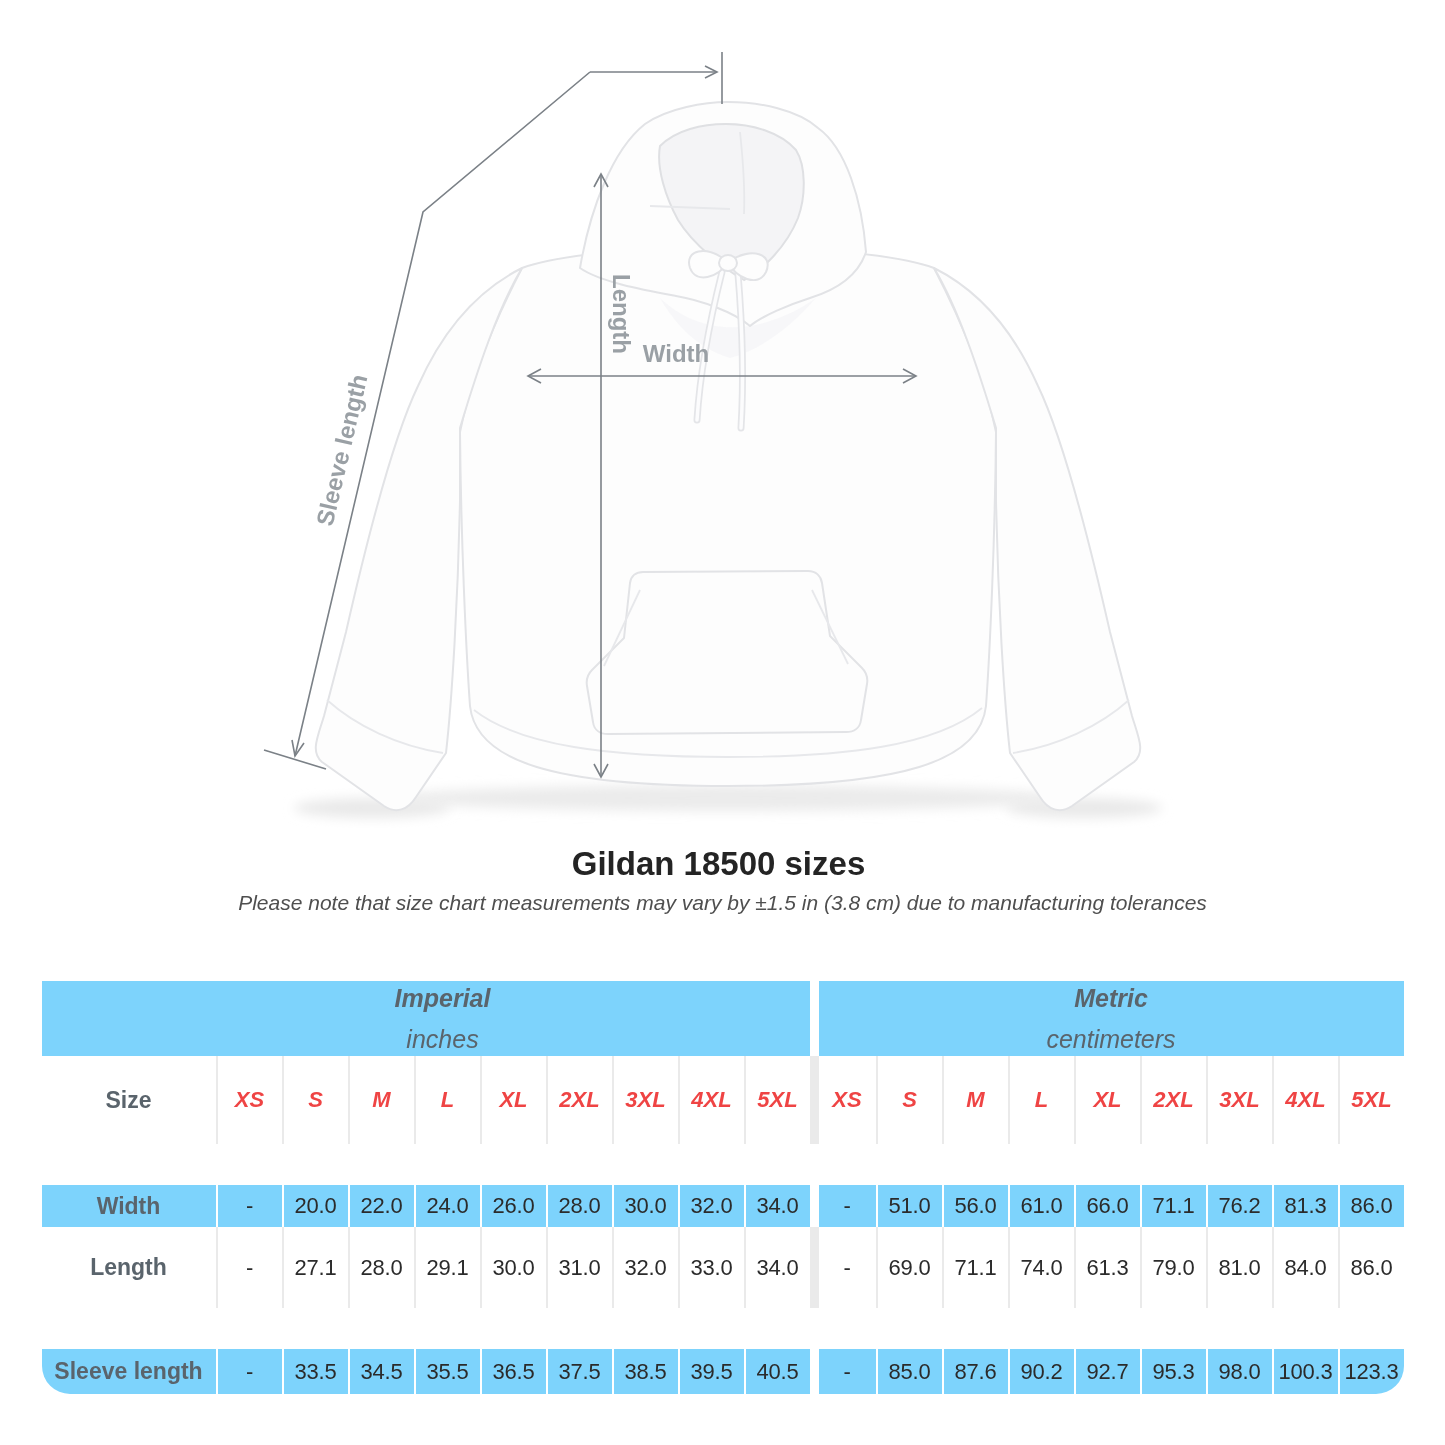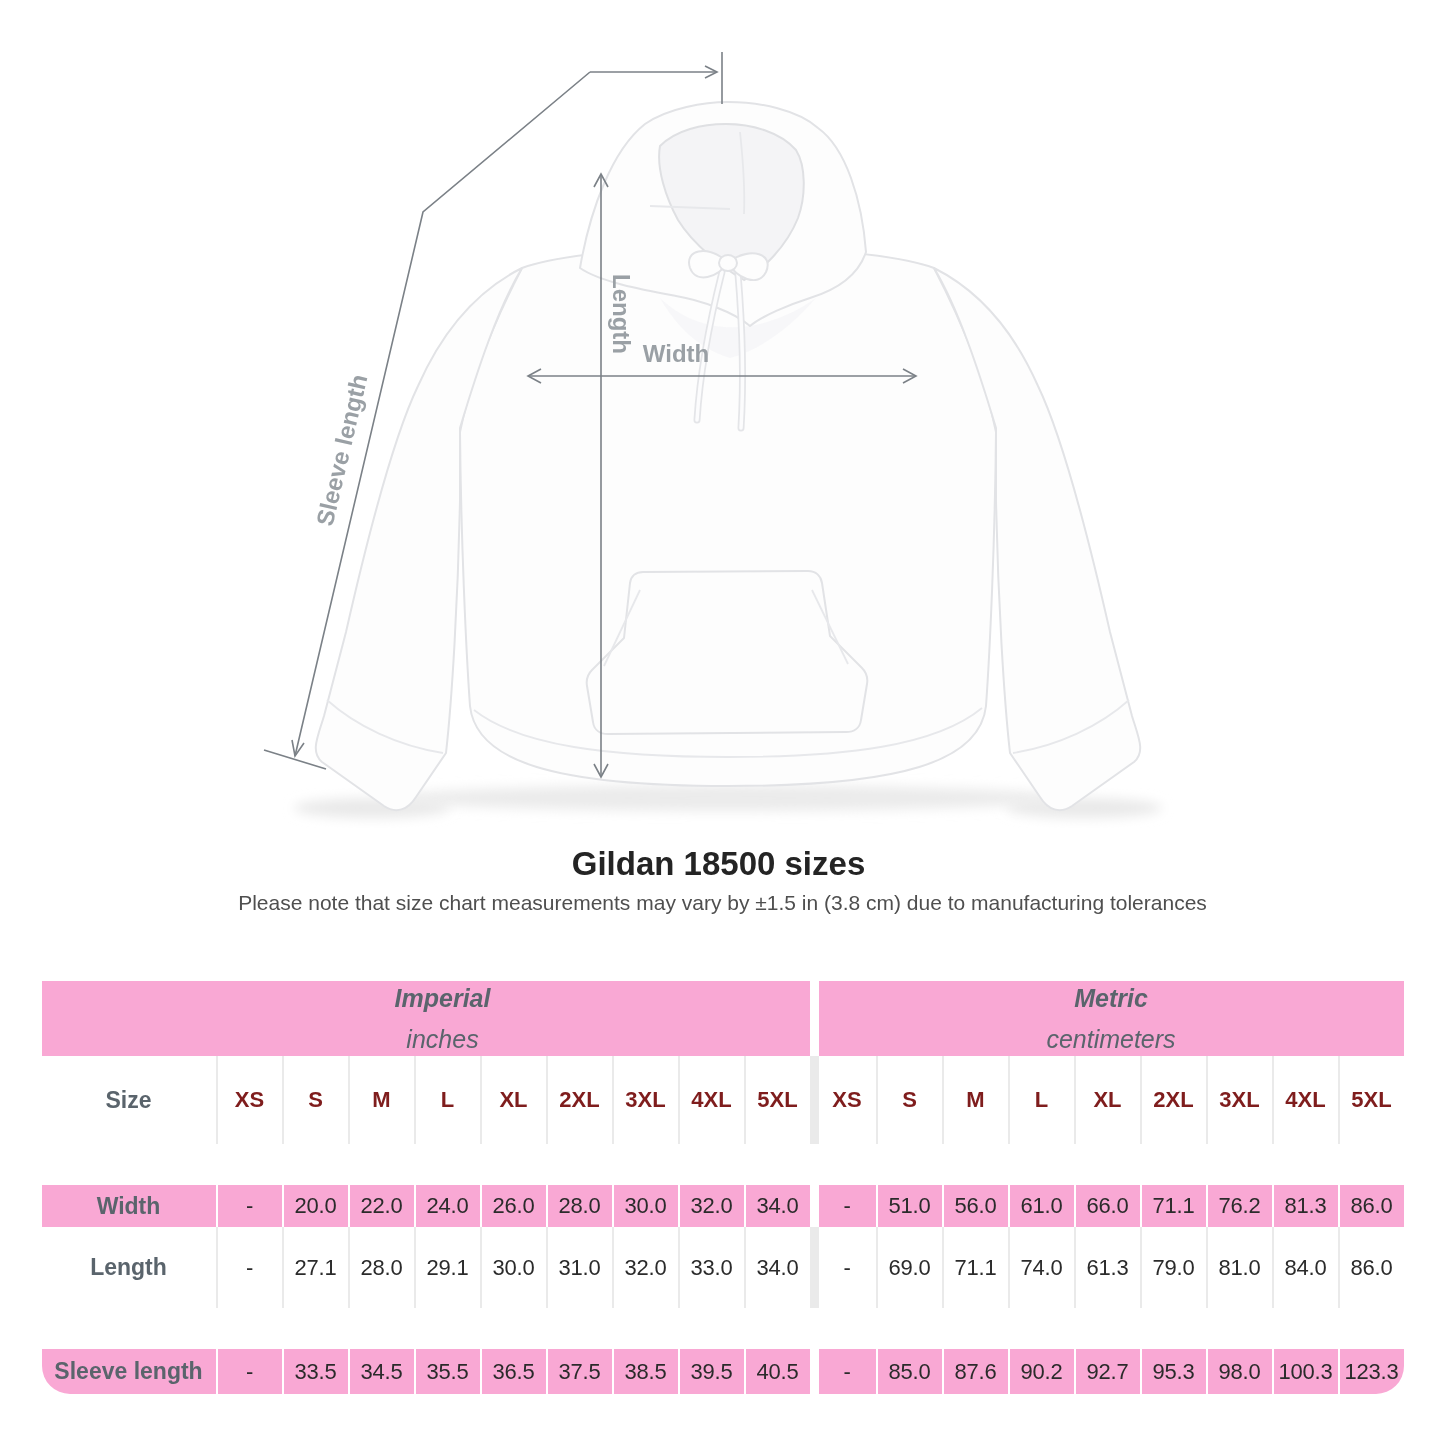--- a/index.html
+++ b/index.html
@@ -7,41 +7,41 @@
     position:relative;width:1445px;height:1445px;background:#ffffff;overflow:hidden;
     font-family:"Liberation Sans", sans-serif;
   }
   .figure{position:relative;width:1445px;height:830px;}
   .figure svg{display:block;}
   .title-block{text-align:center;}
   .page-title{
     margin:14px 8px 0 0;font-size:33px;line-height:40px;font-weight:bold;color:#242424;
   }
   .subtitle{
-    margin:6px 0 4px 0;font-size:21px;line-height:26px;color:#4f4f4f;
+    margin:6px 0 4px 0;font-size:21px;line-height:26px;font-style:italic;color:#4f4f4f;
   }
   .size-table{
     margin:24px auto 0 auto;width:1362px;
     display:grid;
     grid-template-columns:174px repeat(18, 66px);
     grid-template-rows:116px 88px 83px 81px 86px;
     border-radius:28px;overflow:hidden;background:#ffffff;
   }
   .cell{display:flex;align-items:center;justify-content:center;box-sizing:border-box;}
   .cell.w{background:#ffffff;}
-  .cell.g{background:#f9a8d4;margin-top:41px;}
+  .cell.g{background:#7dd3fc;margin-top:41px;}
   .cell.w.sep{border-left:2px solid #eaeaea;}
   .cell.g.sep{border-left:2px solid #ffffff;}
   .cell.w.sep-mid{border-left:9px solid #eaeaea;}
   .cell.g.sep-mid{border-left:9px solid #ffffff;}
   .band{flex-direction:column;justify-content:center;}
   .band-imperial{padding-left:34px;}
   .band-title{font-size:25px;font-weight:bold;font-style:italic;color:#5a646c;}
   .band-sub{margin-top:12px;font-size:25px;font-style:italic;color:#5a646c;}
-  .head{font-size:22px;font-weight:bold;color:#7f1d1d;}
+  .head{font-size:22px;font-weight:bold;color:#ef4444;font-style:italic;}
   .label{font-size:23px;font-weight:bold;color:#5a646c;}
   .val{font-size:22px;color:#2b2b2b;letter-spacing:-0.2px;}
   .measure-line{stroke:#7b8187;stroke-width:1.6;fill:none;}
   .measure-label{fill:#9aa0a5;font-weight:bold;font-size:24px;font-family:"Liberation Sans",sans-serif;}
   .garment{fill:#fdfdfd;stroke:#e2e3e6;stroke-width:2;stroke-linejoin:round;}
   .seam{fill:none;stroke:#e7e8eb;stroke-width:1.8;}
   .shade{fill:#f5f5f7;stroke:none;}
 </style>
 </head>
 <body>

